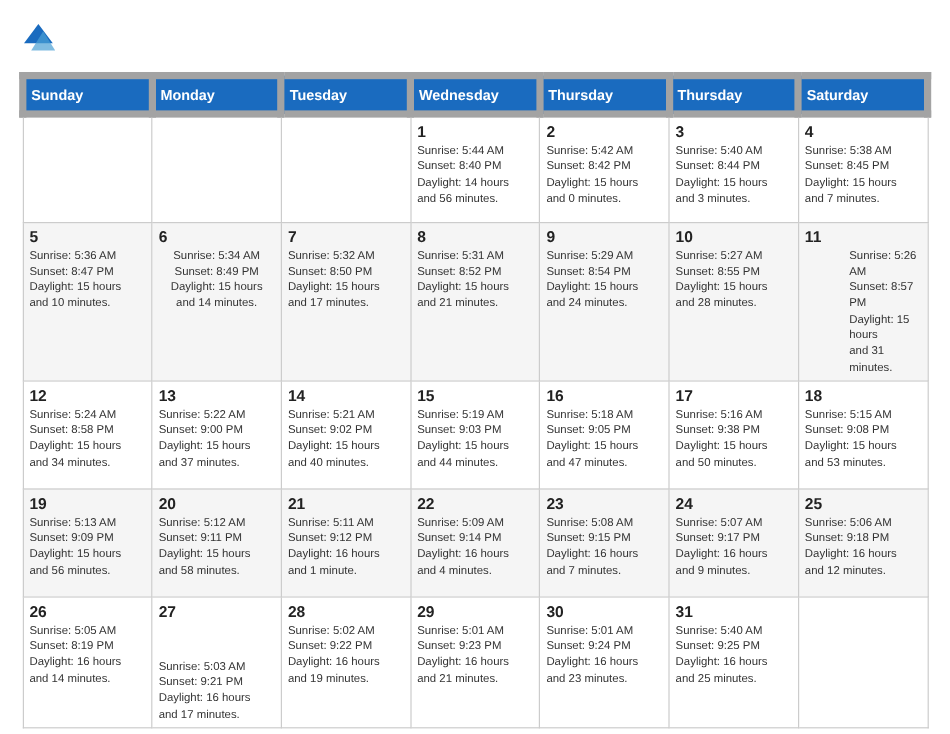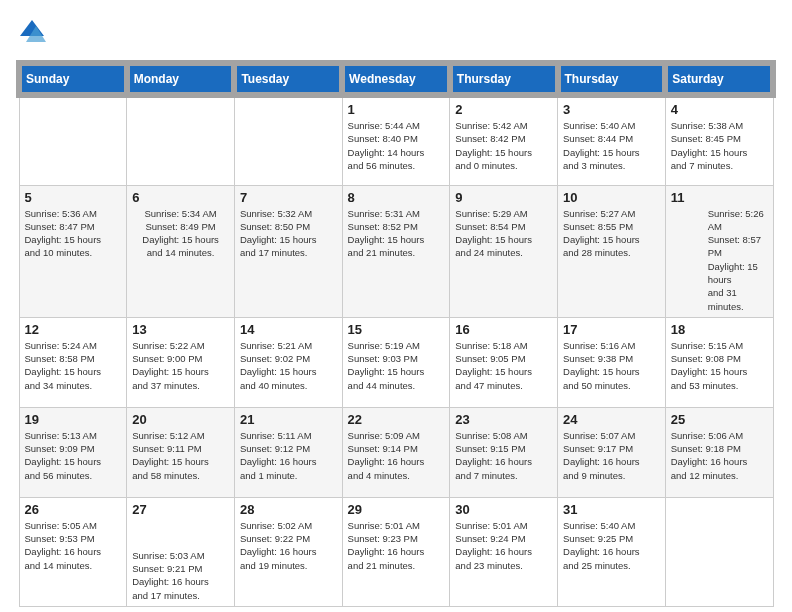--- a/index.html
+++ b/index.html
@@ -300,21 +300,21 @@
           <div class="day-info" style="white-space: pre-line;">Sunrise: 5:06 AM
 Sunset: 9:18 PM
 Daylight: 16 hours
 and 12 minutes.</div>
         </td>
       </tr>
       <tr>
         <td>
           <span class="day-num">26</span>
           <div class="day-info" style="white-space: pre-line;">Sunrise: 5:05 AM
-Sunset: 9:53 PM
+Sunset: 8:19 PM
 Daylight: 16 hours
 and 14 minutes.</div>
         </td>
         <td>
           <span class="day-num">27</span>
           <div class="day-info" style="white-space: pre-line; margin-top: 32px;">Sunrise: 5:03 AM
 Sunset: 9:21 PM
 Daylight: 16 hours
 and 17 minutes.</div>
         </td>

